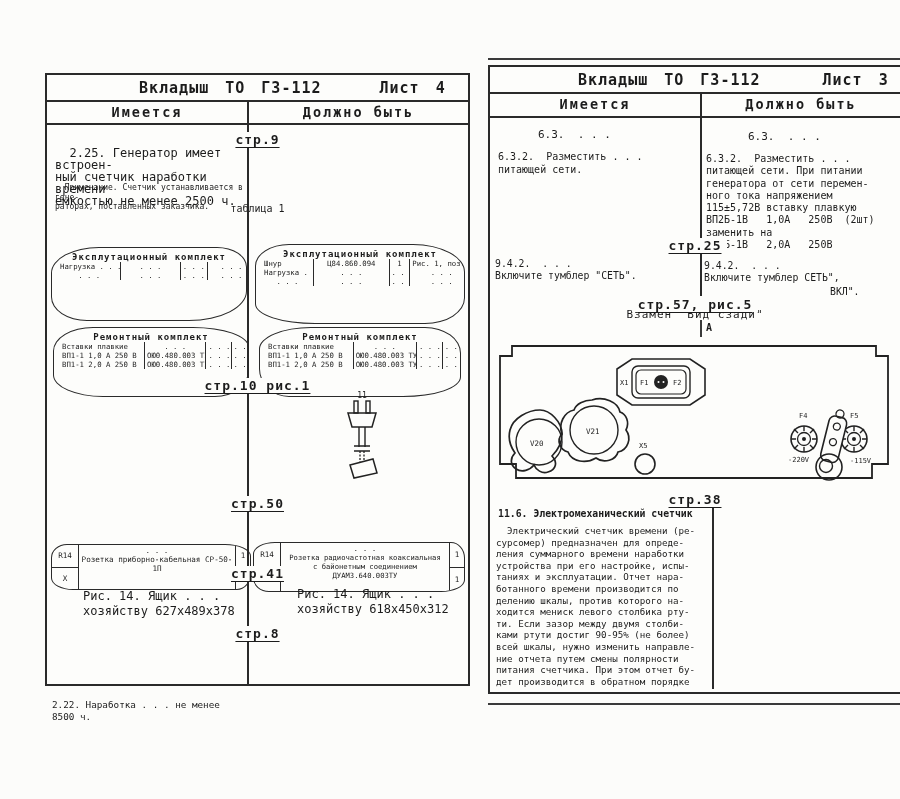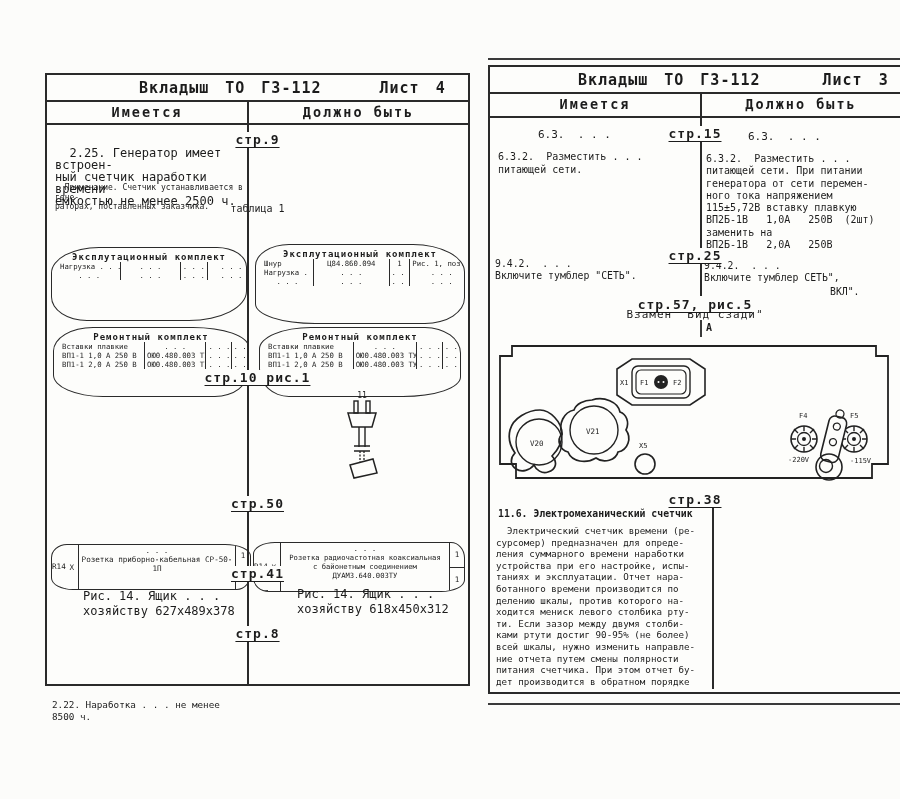--- a/index.html
+++ b/index.html
@@ -21,21 +21,21 @@
     letter-spacing:1px;text-decoration:underline;text-underline-offset:3px;}
   .txt{position:absolute;white-space:pre-wrap;font-size:12px;line-height:12px;}
   .txt-sm{font-size:8px;line-height:9.5px;}
   .center-lbl{position:absolute;left:0;right:0;text-align:center;font-size:10px;}
   .blob{position:absolute;border:1.6px solid #2a2a2a;overflow:hidden;margin-top:32px;}
   .bt-title{text-align:center;font-size:9px;font-weight:700;letter-spacing:1px;padding-top:4px;}
   .bt-row{display:flex;font-size:7.3px;line-height:9px;padding:0 6px;}
   .bt-cell{flex:0 0 auto;overflow:hidden;white-space:nowrap;padding:0 2px;}
   .sep{border-left:1px solid #2a2a2a;}
   .r14{display:flex;font-size:7.6px;line-height:9px;}
-  .r14 .refcol{flex:0 0 26px;border-right:1px solid #2a2a2a;text-align:center;display:flex;flex-direction:row;}
+  .r14 .refcol{flex:0 0 26px;border-right:1px solid #2a2a2a;text-align:center;display:flex;flex-direction:column;}
   .r14 .refcol div:first-child{border-bottom:1px solid #2a2a2a;}
   .r14 .desc{flex:1 1 auto;text-align:center;padding-top:1px;}
   .r14 .qtycol{flex:0 0 14px;border-left:1px solid #2a2a2a;text-align:center;display:flex;flex-direction:column;}
   .r14 .qtycol div:first-child{border-bottom:1px solid #2a2a2a;}
   .r14 .refcol div,.r14 .qtycol div{flex:1;display:flex;align-items:center;justify-content:center;}
   svg text{font-family:"DejaVu Sans Mono",monospace;fill:#1c1c1c;}
   .thinline{position:absolute;background:#3a3a3a;}
 </style>
 </head>
 <body>
@@ -138,21 +138,21 @@
       <div class="bt-cell sep" style="width:12%;">. . .</div>
     </div>
     <div class="bt-row">
       <div class="bt-cell" style="width:44%;">ВП1-1 2,0 А 250 В</div>
       <div class="bt-cell sep" style="width:31%;">ОЮ0.480.003 ТУ</div>
       <div class="bt-cell sep" style="width:11%;">. . .</div>
       <div class="bt-cell sep" style="width:12%;">. . .</div>
     </div>
   </div>
 
-  <div class="sec-h" style="top:292px;">
+  <div class="sec-h" style="top:300px;">
     <span>стр.10 рис.1</span></div>
 
   <svg class="abs" style="left:286px;top:314px;" width="58" height="92" viewBox="0 0 58 92">
     <text x="29" y="9" font-size="8" text-anchor="middle">11</text>
     <rect x="21" y="12" width="4" height="12" fill="none" stroke="#222" stroke-width="1.4"></rect>
     <rect x="33" y="12" width="4" height="12" fill="none" stroke="#222" stroke-width="1.4"></rect>
     <path d="M15 24 H43 L39 38 H19 Z" fill="none" stroke="#222" stroke-width="1.5"></path>
     <path d="M26 38 V58 M32 38 V58" fill="none" stroke="#222" stroke-width="1.4"></path>
     <path d="M21 57 H37 M21 62 H37" stroke="#222" stroke-width="1.6"></path>
     <path d="M27 62 V74 M31 62 V73" stroke="#222" stroke-width="1.3" stroke-dasharray="2 1.5"></path>
@@ -217,38 +217,36 @@
     <span style="margin-left:62px;">Лист 3</span>
   </div>
   <div class="colhdr" style="top:25px;height:24px;">
     <div style="width:210px;">Имеется</div>
     <div style="flex:1;border-left:2px solid #2a2a2a;">Должно быть</div>
   </div>
 
   <div class="vdiv" style="left:210px;top:51px;height:178px;"></div>
   <div class="vdiv" style="left:222px;top:436px;height:186px;width:1.5px;"></div>
 
-  <div class="sec-h" style="top:56px;">
-    <span>стр.15</span></div>
 
   <div class="txt" style="left:48px;top:62px;font-size:11px;">6.3.  . . .</div>
   <div class="txt" style="left:8px;top:84px;width:196px;font-size:10px;line-height:12.5px;">6.3.2.  Разместить . . .
 питающей сети.</div>
 
   <div class="txt" style="left:258px;top:64px;font-size:11px;">6.3.  . . .</div>
   <div class="txt" style="left:216px;top:86px;width:192px;font-size:10px;line-height:12.3px;">6.3.2.  Разместить . . .
 питающей сети. При питании
 генератора от сети перемен-
 ного тока напряжением
 115±5,72В вставку плавкую
 ВП2Б-1В   1,0А   250В  (2шт)
 заменить на
 ВП2Б-1В   2,0А   250В</div>
 
-  <div class="sec-h" style="top:178px;">
+  <div class="sec-h" style="top:168px;">
     <span>стр.25</span></div>
 
   <div class="txt" style="left:5px;top:191px;width:200px;font-size:9.8px;line-height:12px;">9.4.2.  . . .
 Включите тумблер "СЕТЬ".</div>
   <div class="txt" style="left:214px;top:193px;width:196px;font-size:9.8px;line-height:12px;">9.4.2.  . . .
 Включите тумблер СЕТЬ",</div>
   <div class="txt" style="left:340px;top:219px;font-size:9.8px;">ВКЛ".</div>
 
   <div class="sec-h" style="top:227px;">
     <span>стр.57, рис.5</span></div>

